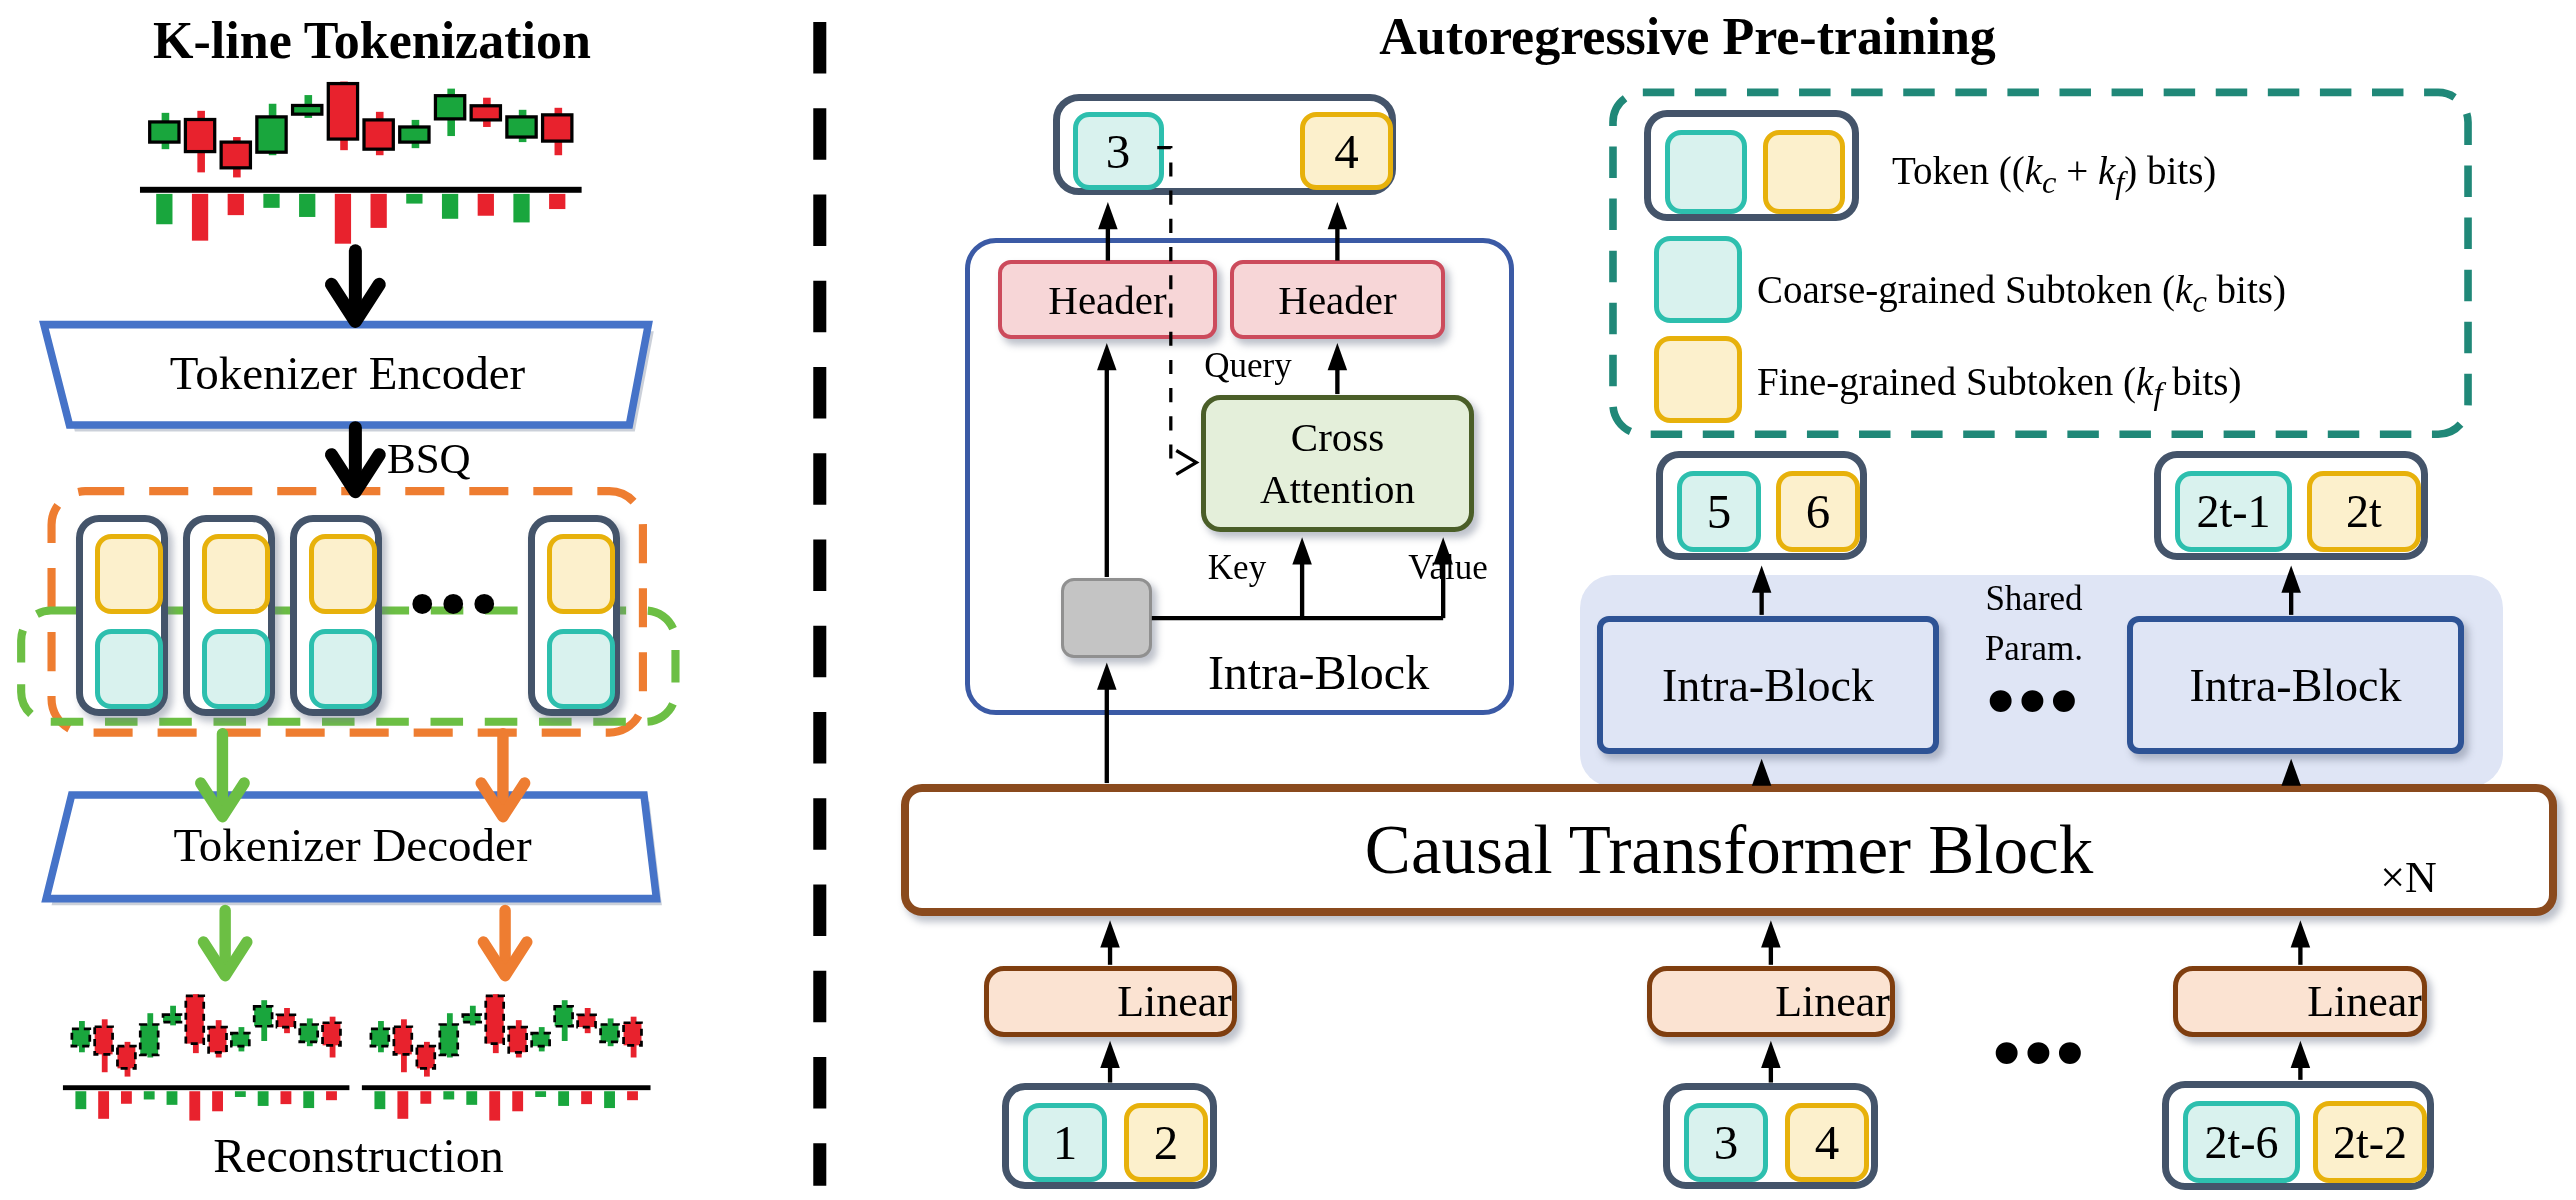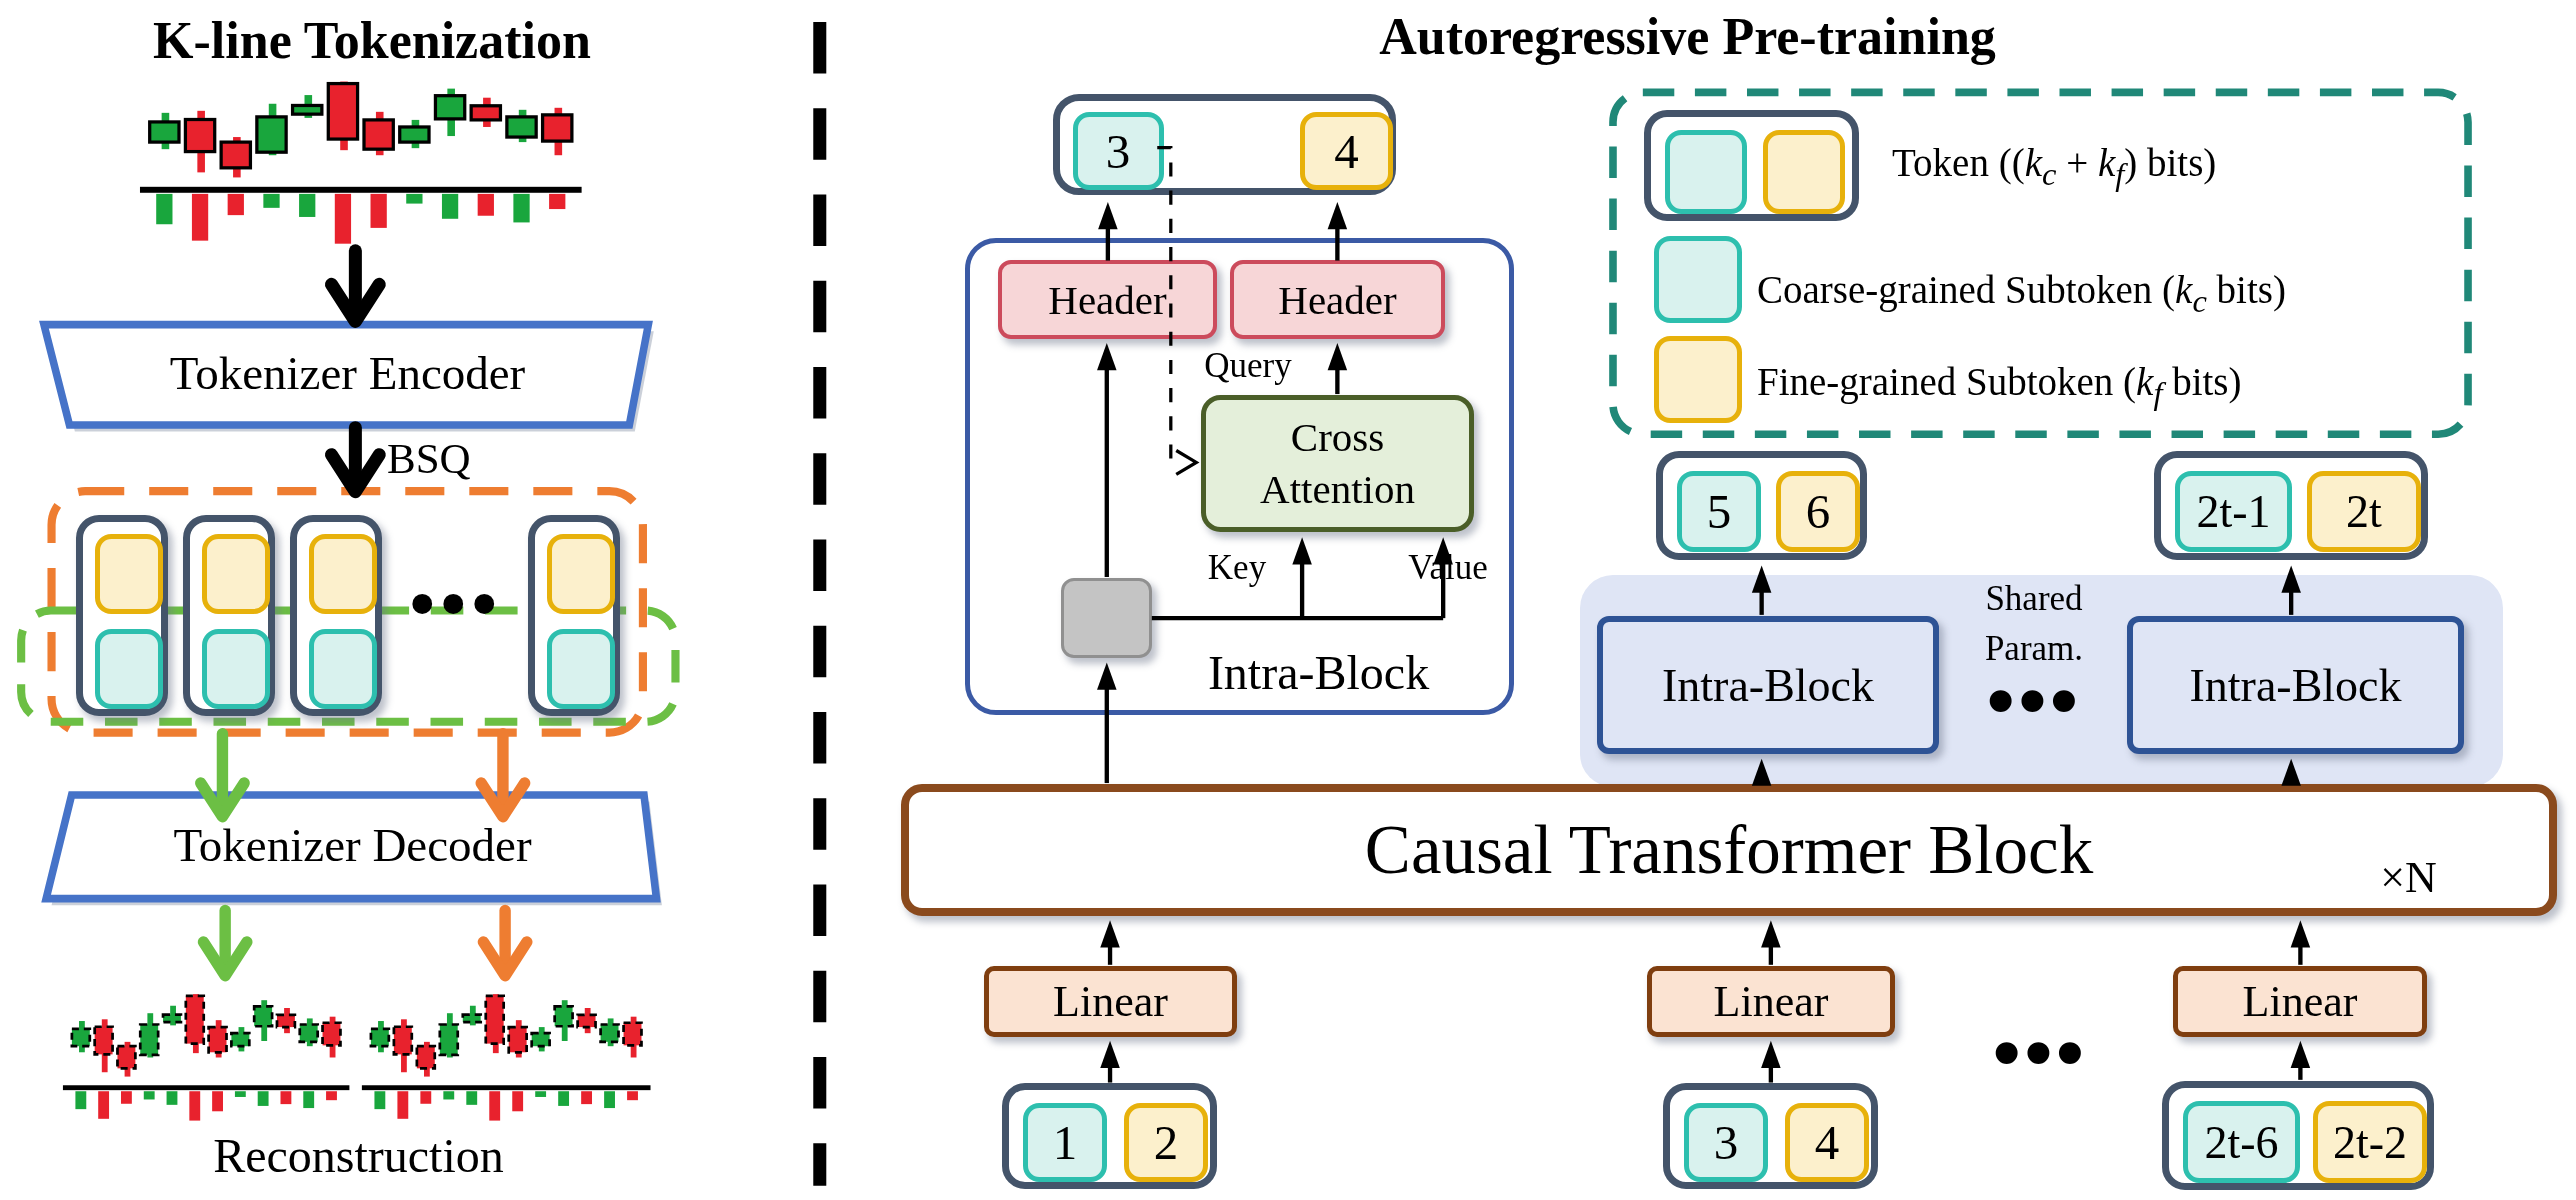--- a/index.html
+++ b/index.html
@@ -19,21 +19,21 @@
   .fine{background:#fcf0cc;border:5.4px solid #e7b10b;border-radius:16.3px;}
   .num{font-size:49px;line-height:1;}
   
   .headerbox{background:#f7d6d7;border:4.9px solid #cc4b5c;border-radius:13px;font-size:41px;}
   .attnbox{background:#e4efda;border:5.4px solid #4a5e28;border-radius:19.5px;font-size:41px;line-height:1.25;}
   .graybox{background:#c4c4c4;border:3.3px solid #909090;border-radius:13px;}
   .intraouter{background:#ffffff;border:5.4px solid #3b5aa5;border-radius:31px;}
   .lavender{background:#dfe5f5;border-radius:33px;}
   .intrabox{background:#dfe5f5;border:6.5px solid #2e5395;border-radius:12px;font-size:46px;}
   .causal{background:#ffffff;border:8.7px solid #8a4a1d;border-radius:21px;font-size:69px;}
-  .linear{background:#fbe3d2;border:5.4px solid #7f3e0f;border-radius:10px;font-size:44px;}
+  .linear{background:#fbe3d2;border:5.4px solid #7f3e0f;border-radius:20px;font-size:44px;justify-content:flex-end;}
   .dots{font-size:81px;font-weight:bold;letter-spacing:3.3px;line-height:1;z-index:3;}
   .small-lbl{font-size:35px;}
   .legend-lbl{font-size:39px;z-index:3;}
 </style>
 </head>
 <body>
 
 <div id="canvas">
 
   <svg class="layer" id="bg" viewBox="0 0 4748 2213" width="2576" height="1201">
@@ -225,21 +225,21 @@
   <div class="abs ctr small-lbl lbl" style="left:1172px;top:547px;width:130px;height:41px;">Key</div>
   <div class="abs ctr small-lbl lbl" style="left:1383px;top:547px;width:130px;height:41px;">Value</div>
   <div class="abs ctr lbl" style="left:1172px;top:645px;width:293px;height:54px;font-size:48px;">Intra-Block</div>
 
   <div class="abs pair-outer hbox" style="left:1644px;top:110px;width:215px;height:111px;">
     <div class="abs coarse" style="left:14px;top:13px;width:82px;height:84px;"></div>
     <div class="abs fine" style="left:112px;top:13px;width:82px;height:84px;"></div>
   </div>
   <div class="abs coarse hbox" style="left:1654px;top:236px;width:88px;height:87px;"></div>
   <div class="abs fine hbox" style="left:1654px;top:336px;width:88px;height:87px;"></div>
-  <div class="abs legend-lbl" style="left:1892px;top:140px;">Token ((<i>k<sub>c</sub></i> + <i>k<sub>f</sub></i>) bits)</div>
+  <div class="abs legend-lbl" style="left:1892px;top:148px;">Token ((<i>k<sub>c</sub></i> + <i>k<sub>f</sub></i>) bits)</div>
   <div class="abs legend-lbl" style="left:1757px;top:259px;margin-top:8px;">Coarse-grained Subtoken (<i>k<sub>c</sub></i> bits)</div>
   <div class="abs legend-lbl" style="left:1757px;top:359px;">Fine-grained Subtoken (<i>k<sub>f</sub></i> bits)</div>
 
   <div class="abs pair-outer hbox" style="left:1656px;top:451px;width:211px;height:109px;">
     <div class="abs coarse ctr num" style="left:14px;top:13px;width:84px;height:81px;">
       <span>5</span>
       </div>
     <div class="abs fine ctr num" style="left:113px;top:13px;width:84px;height:81px;">
       <span>6</span>
       </div>

